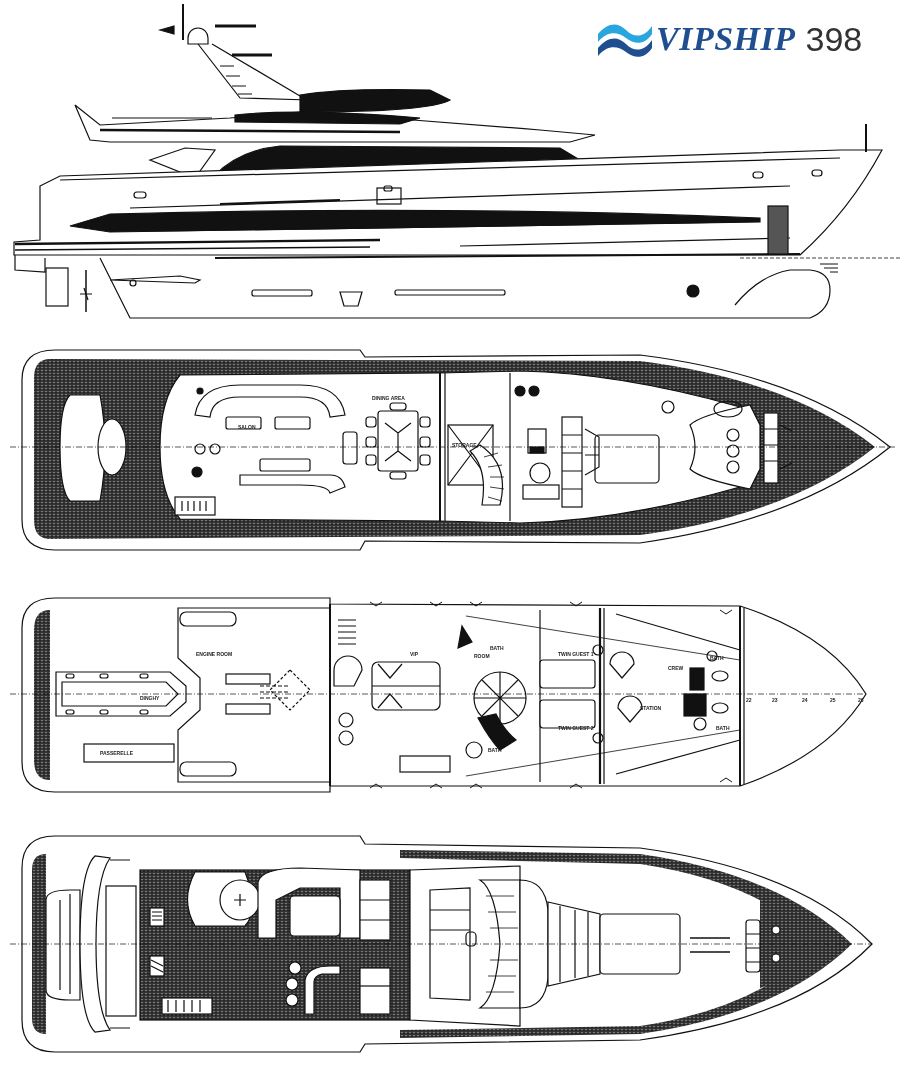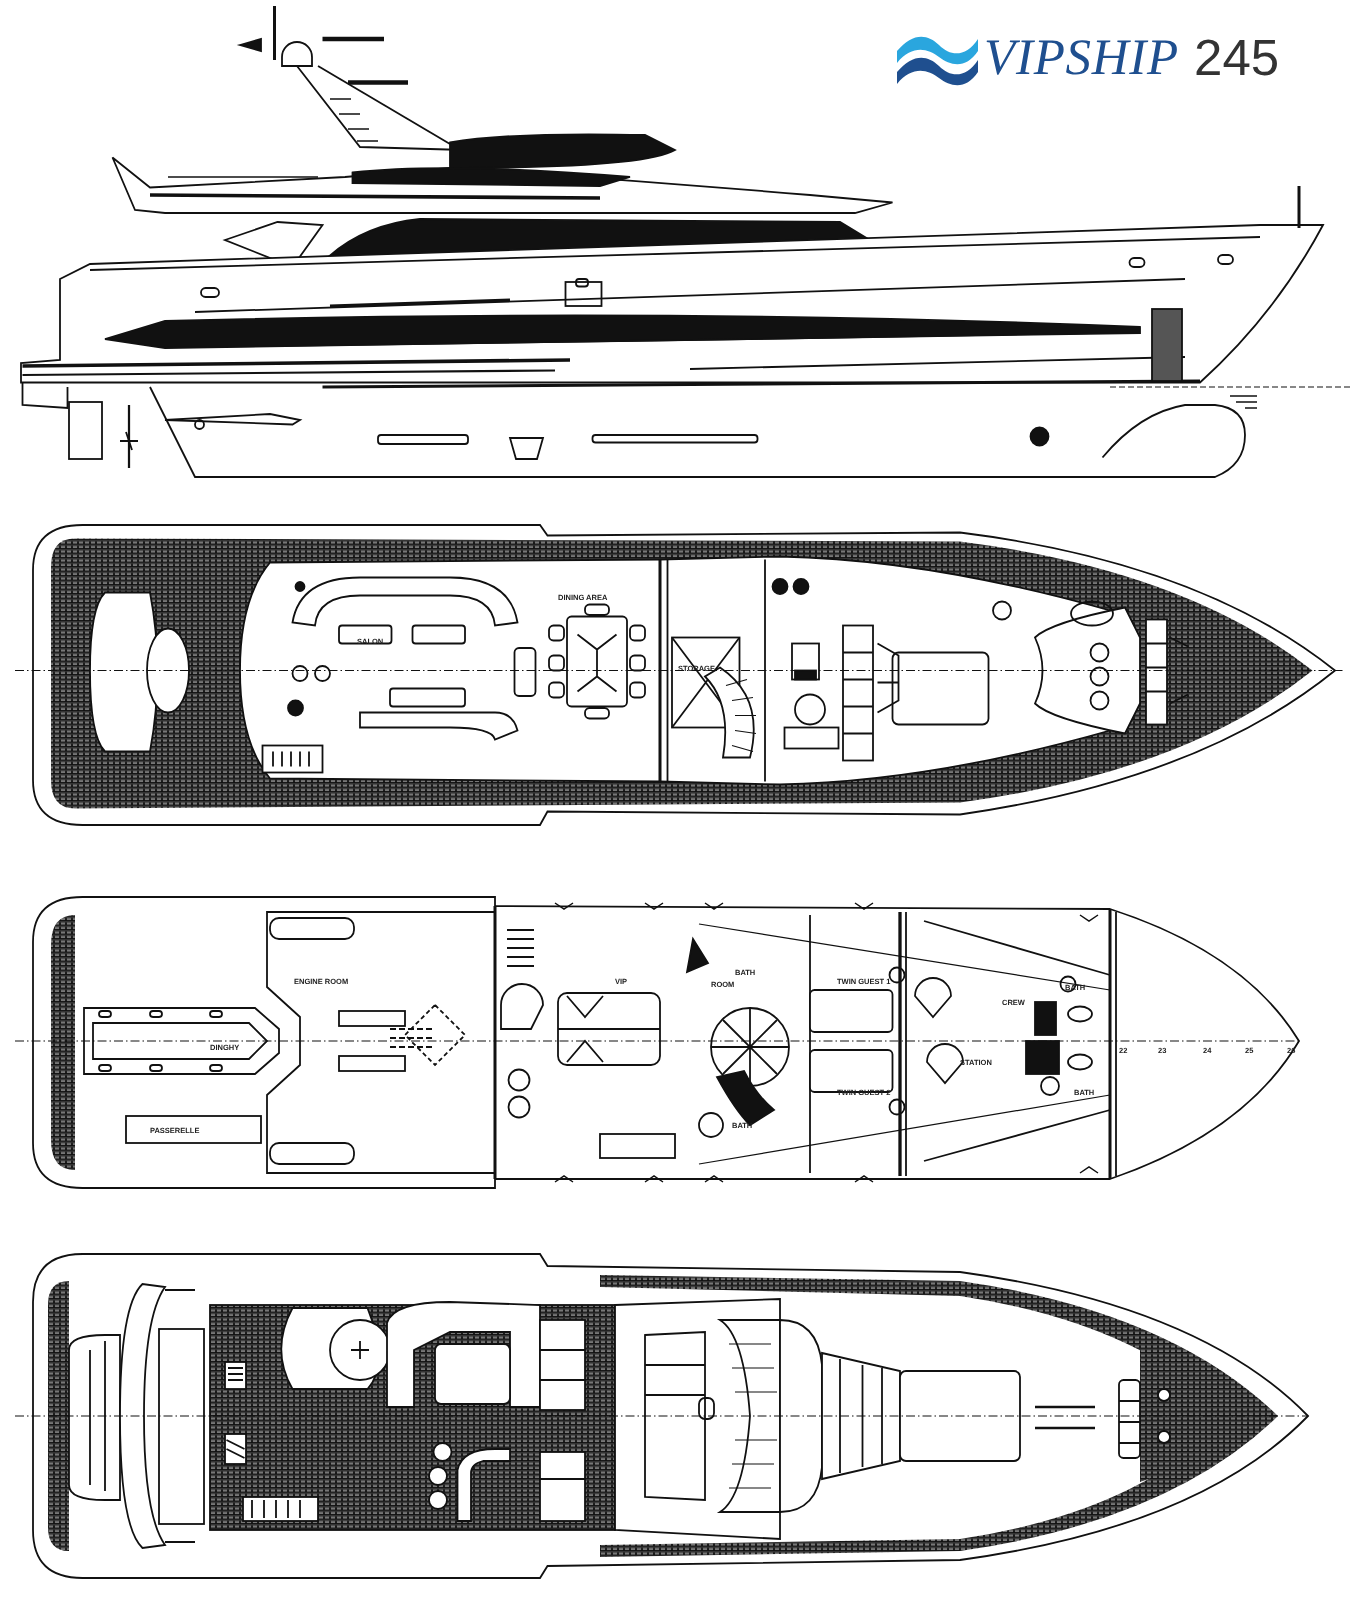--- a/index.html
+++ b/index.html
@@ -1,34 +1,34 @@
 <!DOCTYPE html>
 <html><head>
 <meta charset="utf-8">
 <style>
   html, body { margin: 0; padding: 0; background: #ffffff; }
   body { width: 900px; height: 1080px; position: relative; overflow: hidden; font-family: "Liberation Sans", sans-serif; }
   .logo { position: absolute; left: 596px; top: 14px; width: 280px; height: 50px; display: flex; align-items: center; }
   .logo svg { display: block; }
-  .brand { font-family: "Liberation Serif", serif; font-style: italic; font-weight: normal; color: #1f4f8f; font-size: 34px; letter-spacing: 0.5px; margin-left: 2px; line-height: 1; }
+  .brand { font-family: "Liberation Serif", serif; font-style: italic; font-weight: bold; color: #1f4f8f; font-size: 34px; letter-spacing: 0.5px; margin-left: 2px; line-height: 1; }
   .model { font-family: "Liberation Sans", sans-serif; color: #333333; font-size: 34px; margin-left: 10px; line-height: 1; }
   .view { position: absolute; left: 0; width: 900px; }
   .view svg { display: block; }
   .lbl { font-family: "Liberation Sans", sans-serif; font-size: 5px; fill: #222; font-weight: bold; }
 </style>
 </head>
 <body>
 
 <div class="logo">
   <svg width="58" height="42" viewBox="0 0 58 42">
     <path d="M2 16 C12 4, 22 4, 30 12 S48 20, 56 8 L56 16 C48 28, 38 26, 30 20 S12 12, 2 24 Z" fill="#2aa6de"></path>
     <path d="M2 30 C12 18, 22 18, 30 26 S48 34, 56 22 L56 30 C48 42, 38 40, 30 34 S12 26, 2 38 Z" fill="#1f4f8f"></path>
   </svg>
   <span class="brand">VIPSHIP</span>
-  <span class="model">245</span>
+  <span class="model">398</span>
 </div>
 
 <div class="view" style="top:0;height:330px">
   <svg width="900" height="330" viewBox="0 0 900 330" fill="none" stroke="#111" stroke-width="1.2">
 
     <line x1="183" y1="4" x2="183" y2="40" stroke-width="2"></line>
     <path d="M188 38 a10 10 0 0 1 20 0 v6 h-20 z" fill="#fff"></path>
     <line x1="215" y1="26" x2="256" y2="26" stroke-width="3"></line>
     <line x1="232" y1="55" x2="272" y2="55" stroke-width="3"></line>
     <path d="M160 30 l14 -4 v8 z" fill="#111"></path>

